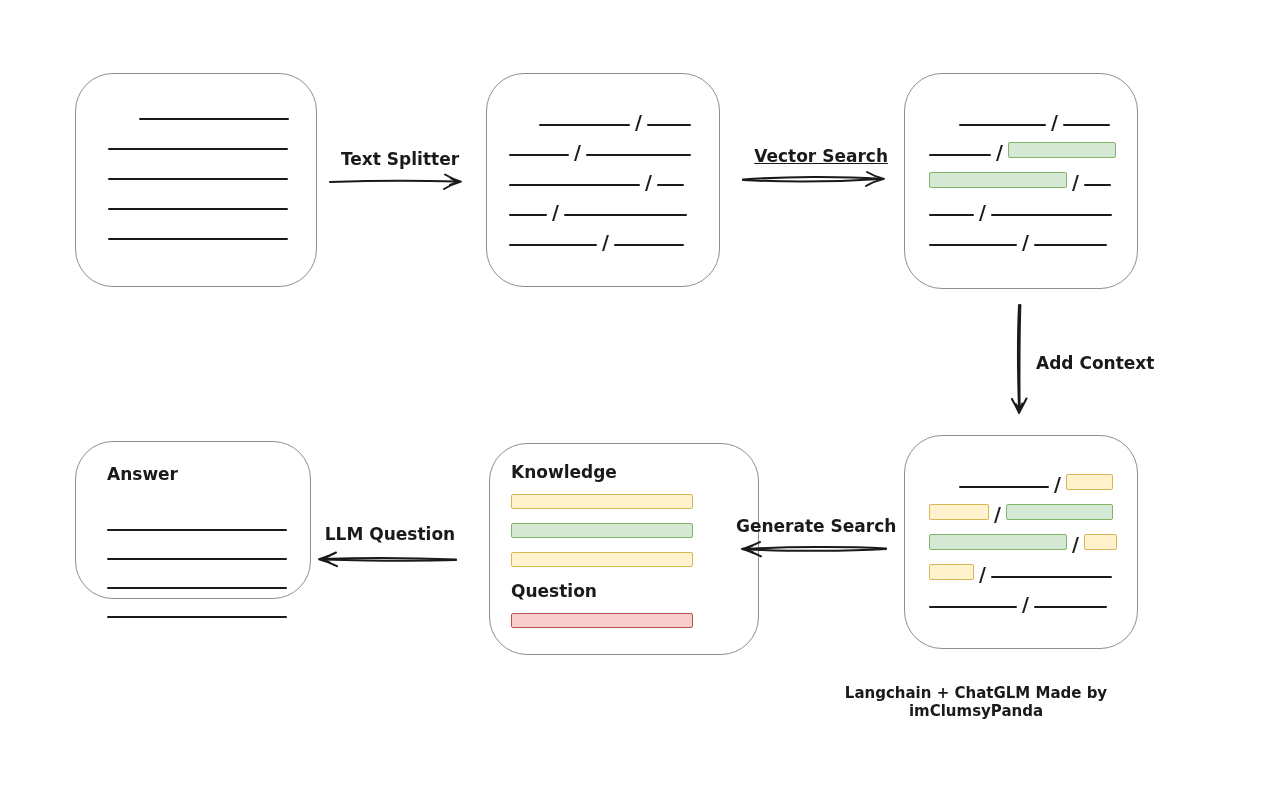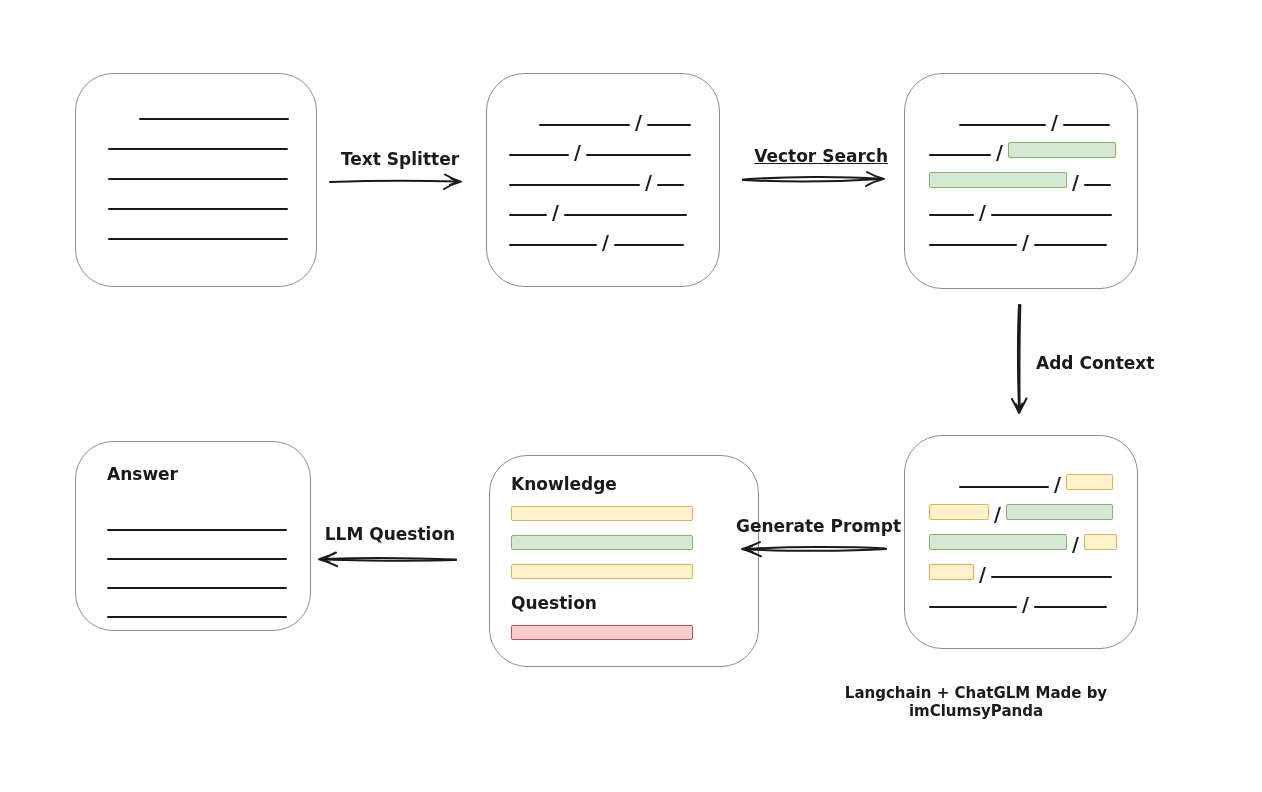--- a/index.html
+++ b/index.html
@@ -5,22 +5,22 @@
   html,body{margin:0;padding:0;background:#ffffff;}
   .canvas{position:relative;width:1262px;height:792px;background:#ffffff;overflow:hidden;
           font-family:"DejaVu Sans",sans-serif;color:#1a1a1a;}
 
   
   .sbox{position:absolute;background:#fff;border:1.6px solid #8f8f8f;border-radius:38px;box-sizing:border-box;}
   .box-document{left:75px;top:73px;width:242px;height:214px;padding:16px 0 0 32px;}
   .box-chunks{left:486px;top:73px;width:234px;height:214px;padding:22px 0 0 22px;}
   .box-vector{left:904px;top:73px;width:234px;height:216px;padding:22px 0 0 24px;}
   .box-context{left:904px;top:435px;width:234px;height:214px;padding:22px 0 0 24px;}
-  .box-prompt{left:489px;top:443px;width:270px;height:212px;padding:18px 0 0 21px;margin-top:12px;}
-  .box-answer{left:75px;top:441px;width:236px;height:190px;padding:22px 0 0 31px;}
+  .box-prompt{left:489px;top:443px;width:270px;height:212px;padding:18px 0 0 21px;}
+  .box-answer{left:75px;top:441px;width:236px;height:158px;padding:22px 0 0 31px;}
 
   
   .seg-row{height:30px;display:flex;align-items:flex-end;}
   .seg-line{display:inline-block;height:2px;background:#1a1a1a;border-radius:1px;flex:0 0 auto;}
   .seg-slash{font-weight:bold;font-size:19px;line-height:15px;margin:0 5px;transform:translateY(4px);flex:0 0 auto;}
   .seg-chip{display:inline-block;height:16px;border:1.5px solid;border-radius:2px;box-sizing:border-box;
             transform:translateY(2px);flex:0 0 auto;}
   .seg-chip.green{background:#d5e8d4;border-color:#82b366;}
   .seg-chip.yellow{background:#fff2cc;border-color:#d6b656;}
 
@@ -204,21 +204,21 @@
   </svg>
 
   <div class="arrow-label hand lbl-add">Add Context</div>
   <svg class="arrow-svg" style="left:1006px;top:303px;" width="28" height="116">
     <path d="M13 2 C 11.4 35, 11.8 72, 13 106"></path>
     <path d="M14.4 2 C 13.2 35, 13.4 72, 13.6 104"></path>
     <path d="M6 96 C 8.5 101, 11 105, 13 110 C 15.5 105, 18 100.5, 20.5 95.5"></path>
     <path d="M9.8 101 L13 106.6 L16.4 100.6"></path>
   </svg>
 
-  <div class="arrow-label hand lbl-gen">Generate Prompt</div>
+  <div class="arrow-label hand lbl-gen">Generate Search</div>
   <svg class="arrow-svg" style="left:736px;top:536px;" width="154" height="26">
     <path d="M150 12.4 C 110 10.4, 50 10.6, 10 13"></path>
     <path d="M150 13.0 C 110 15.6, 50 15.2, 10 13.2"></path>
     <path d="M24 6 C 18 8.8, 13 11.2, 6 13 C 13 14.8, 19 17.4, 25 20.4"></path>
     <path d="M16 9.8 L9 13 L17 16.4"></path>
   </svg>
 
   <div class="arrow-label hand lbl-llm">LLM Question</div>
   <svg class="arrow-svg" style="left:314px;top:546px;" width="146" height="26">
     <path d="M142 13.6 C 100 11.8, 50 11.6, 8 13"></path>

